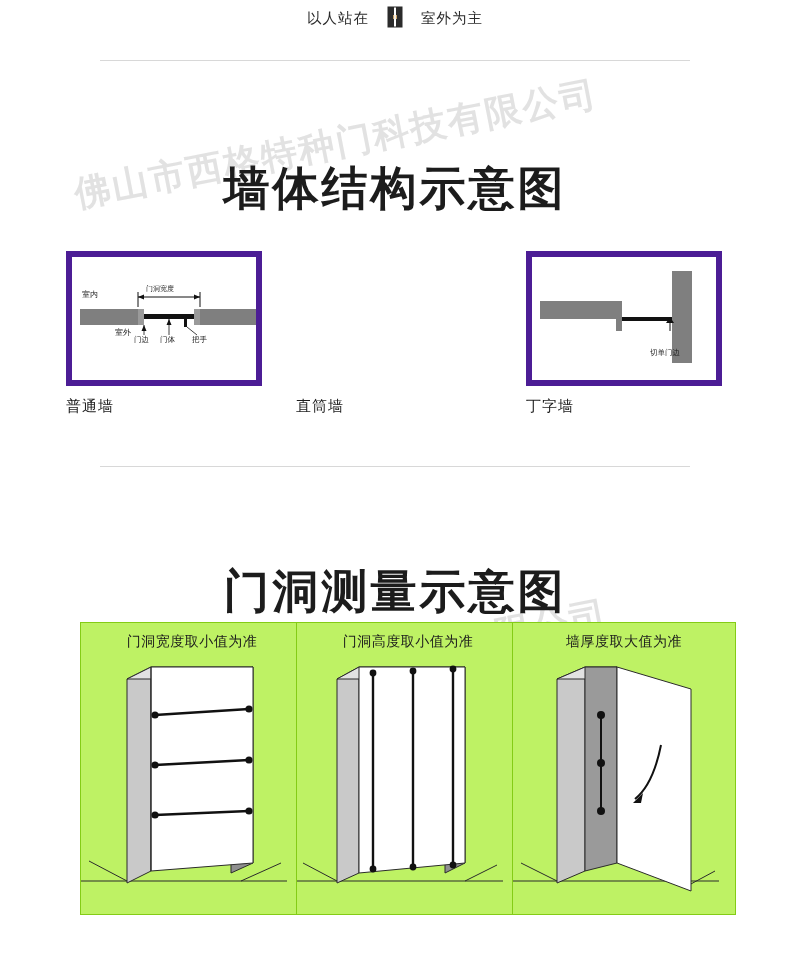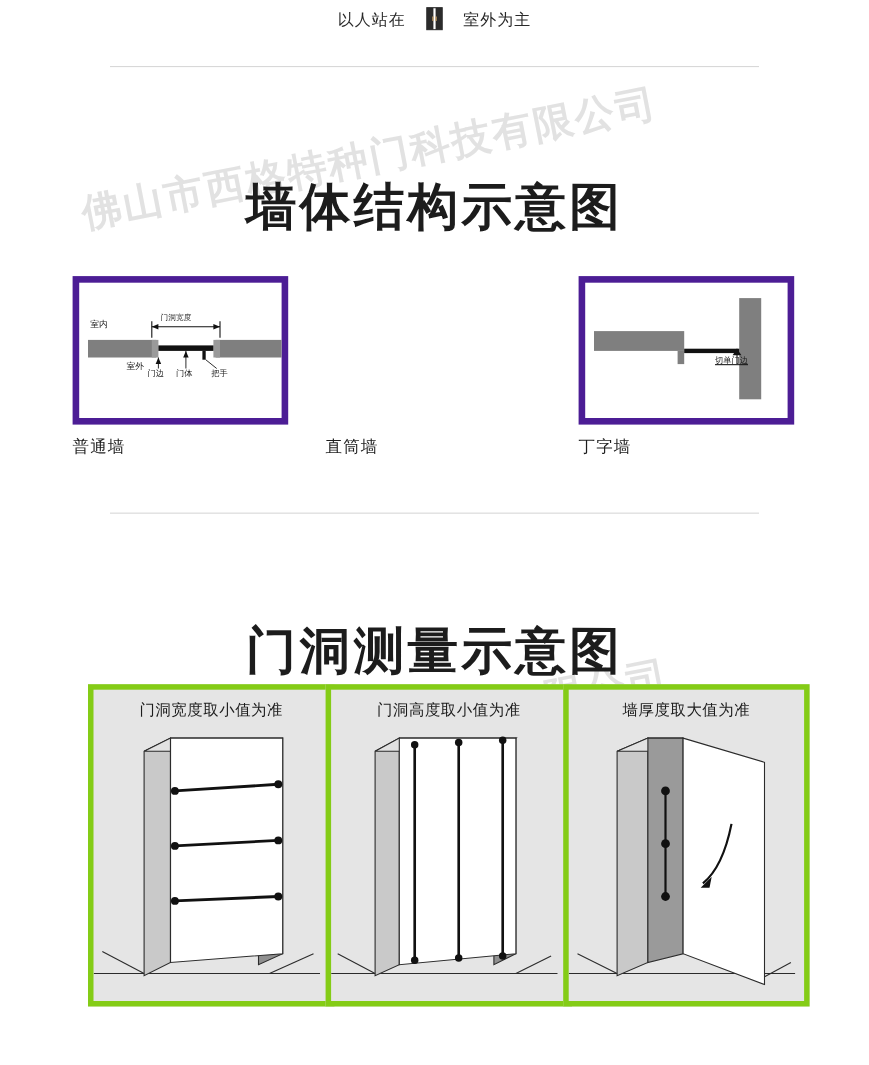--- a/index.html
+++ b/index.html
@@ -91,22 +91,22 @@
   }
   .wallcaption.c1 { left: 66px; }
   .wallcaption.c2 { left: 296px; }
   .wallcaption.c3 { left: 526px; }
 
   
   .measrow { position: absolute; top: 622px; left: 0; width: 790px; height: 300px; }
   .meascard {
     position: absolute;
     width: 224px; height: 293px;
-    border: 5px solid #84cc16;
-    background: #e5e5e5;
+    border: 1px solid #84cc16;
+    background: #bef264;
     overflow: hidden;
   }
   .meascard.m1 { left: 80px; }
   .meascard.m2 { left: 296px; }
   .meascard.m3 { left: 512px; }
   .meas-label {
     position: absolute;
     top: 10px; left: 0; width: 100%;
     text-align: center;
     font-size: 14px;
@@ -179,21 +179,21 @@
 
     <div class="wallcard c3">
       <svg width="194" height="133" viewBox="0 0 194 133">
         <rect x="8" y="44" width="82" height="18" fill="#7f7f7f"></rect>
         <rect x="140" y="14" width="20" height="92" fill="#7f7f7f"></rect>
         <rect x="84" y="62" width="6" height="12" fill="#7f7f7f"></rect>
         <rect x="90" y="60" width="50" height="4" fill="#111"></rect>
         <line x1="138" y1="60" x2="138" y2="74" stroke="#111" stroke-width="1"></line>
         <polygon points="138,60 134,66 142,66" fill="#111"></polygon>
       </svg>
-      <div style="position:absolute;left:118px;top:66px;font-size:7.5px;text-decoration:underline;">切单门边</div>
+      <div style="position:absolute;left:118px;top:91px;font-size:7.5px;">切单门边</div>
     </div>
 
     <div class="wallcaption c1">普通墙</div>
     <div class="wallcaption c2">直筒墙</div>
     <div class="wallcaption c3">丁字墙</div>
   </div>
 
   <div class="hr hr2"></div>
 
   <div class="sect-title title2">门洞测量示意图</div>

